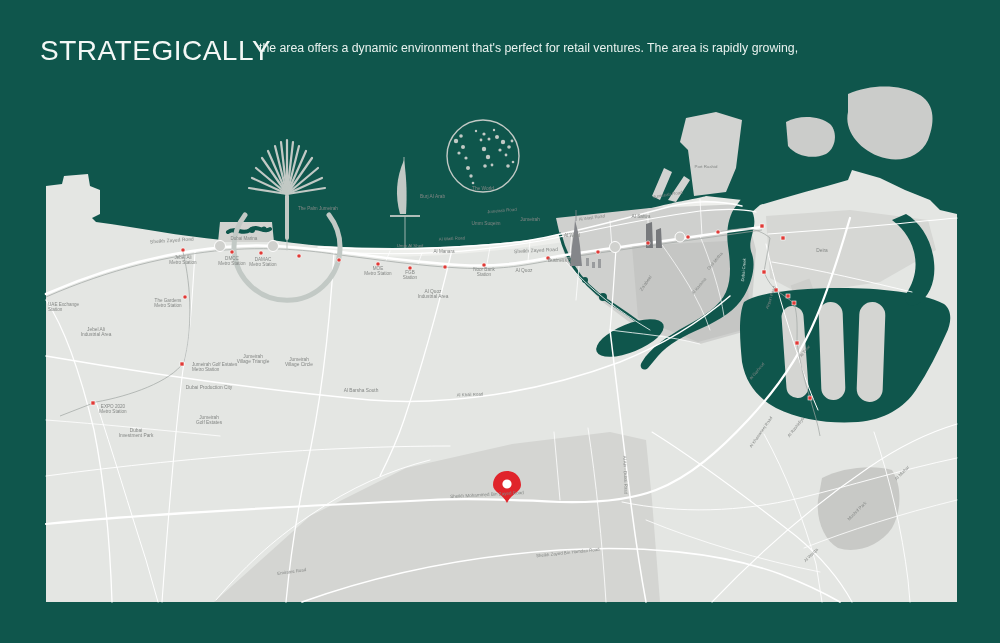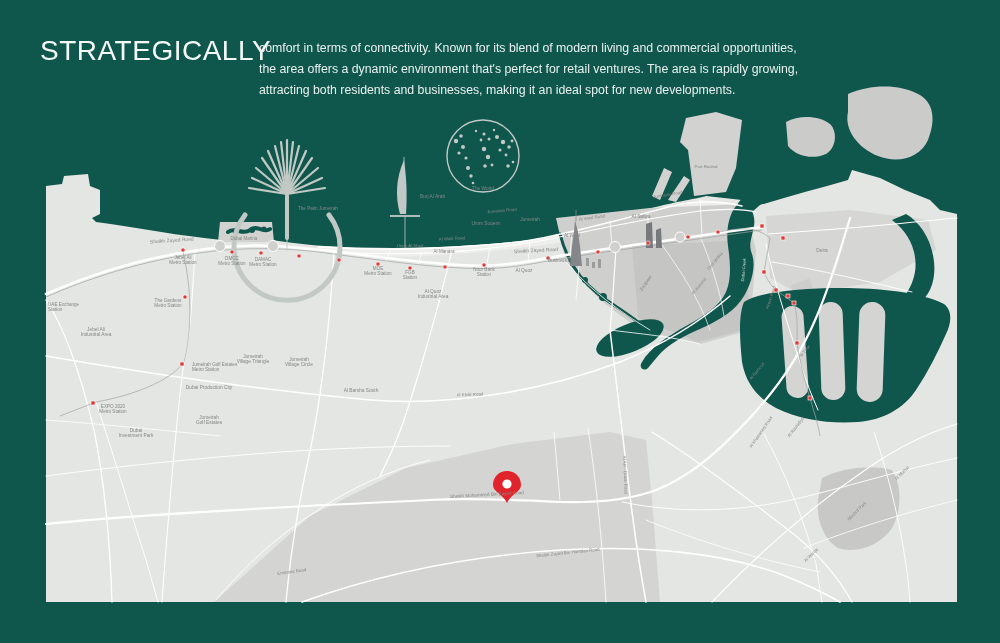--- a/index.html
+++ b/index.html
@@ -274,18 +274,16 @@
         <text x="487" y="496" font-size="4.6" fill="#848785" text-anchor="middle" transform="rotate(-3 487 496)"><tspan x="487">Sheikh Mohammed Bin Zayed Road</tspan></text>
         <text x="568" y="554" font-size="4.4" fill="#848785" text-anchor="middle" transform="rotate(-6 568 554)"><tspan x="568">Sheikh Zayed Bin Hamdan Road</tspan></text>
         <text x="624" y="475" font-size="4.4" fill="#848785" text-anchor="middle" transform="rotate(88 624 475)"><tspan x="624">Al Ain - Dubai Road</tspan></text>
       </g>
   </svg>
 
   <div class="hero-title">
     <div>STRATEGICALLY</div>
   </div>
   <div class="hero-paragraph" id="hero-paragraph">
-      <div class="pline">comfort in terms of connectivity. Known for its blend of modern living and commercial opportunities,</div>
       <div class="pline">the area offers a dynamic environment that's perfect for retail ventures. The area is rapidly growing,</div>
-      <div class="pline">attracting both residents and businesses, making it an ideal spot for new developments.</div>
     </div>
 
 </div>
 
 </body></html>

